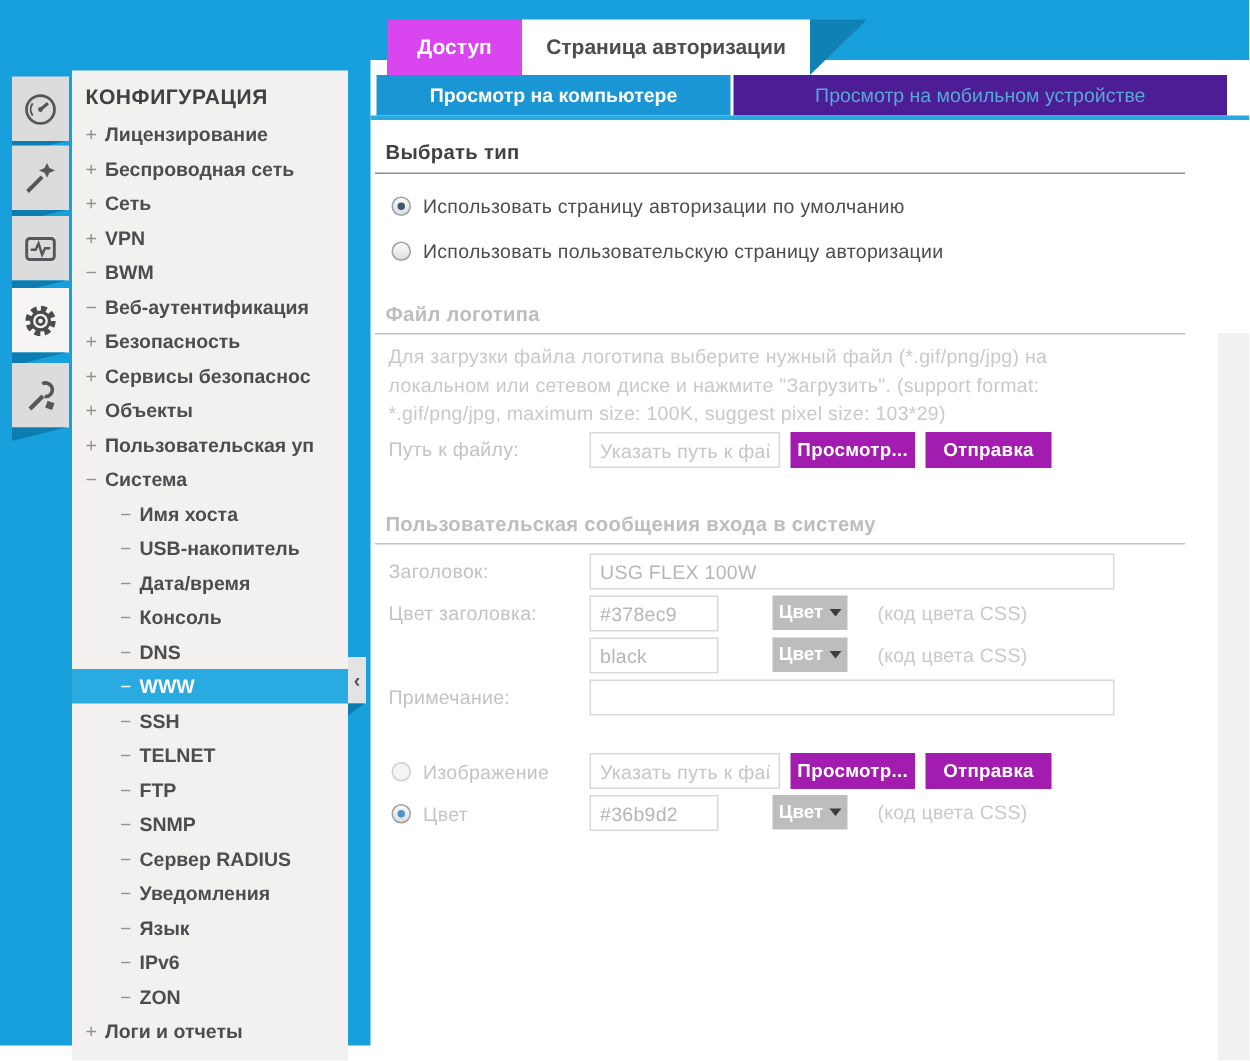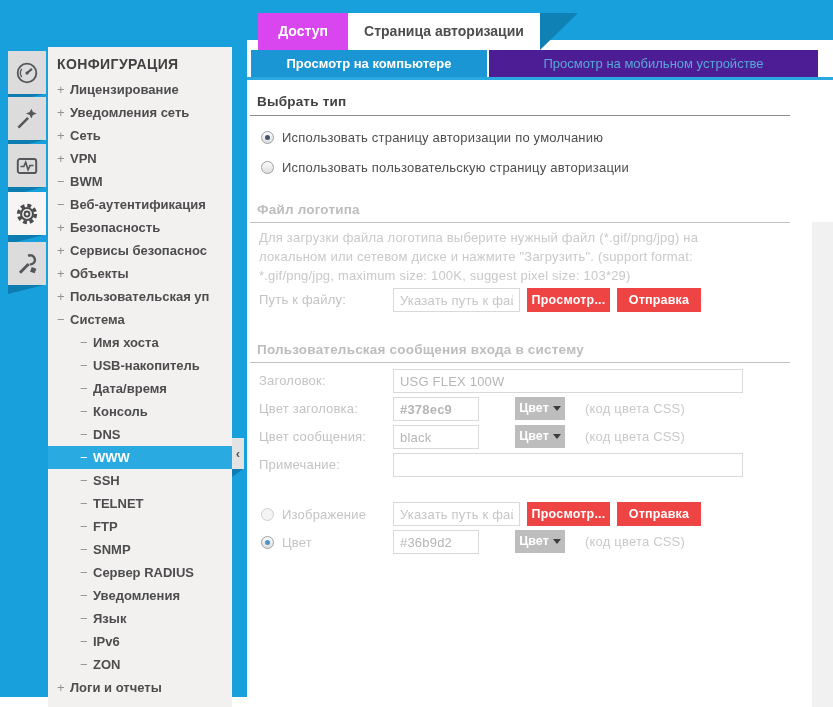--- a/index.html
+++ b/index.html
@@ -86,21 +86,21 @@
           color:#C9C9C9; letter-spacing:.2px; }
 
   .flabel { position:absolute; left:12px; font-size:13px; color:#C3C3C3;
             letter-spacing:.2px; line-height:24px; }
   .tin { position:absolute; height:24px; border:1px solid #D9D9D9; background:#fff;
          font-family:"Liberation Sans", sans-serif; font-size:13px; color:#B6B6B6;
          padding:0 6px; letter-spacing:.2px; }
   .tin::placeholder { color:#C6C6C6; }
 
   .gbtn { position:absolute; height:24px; line-height:24px; text-align:center;
-          background:#ef4444; color:#fff; font-size:12.5px; font-weight:bold;
+          background:#a21caf; color:#fff; font-size:12.5px; font-weight:bold;
           letter-spacing:.2px; overflow:hidden; cursor:default; }
   .cbtn { position:absolute; height:23px; line-height:23px; width:50px;
           background:#BDBDBD; color:#fff; font-size:12.5px; font-weight:bold;
           text-align:center; cursor:default; }
   .cbtn .dd { display:inline-block; width:0; height:0; margin-left:4px;
               border-left:4px solid transparent; border-right:4px solid transparent;
               border-top:5px solid #3C3C3C; vertical-align:middle; }
   .note { position:absolute; font-size:13px; color:#C9C9C9; line-height:24px;
           letter-spacing:.2px; }
 </style>
@@ -160,21 +160,21 @@
   <div class="abs menu">
     <div class="menu-title">КОНФИГУРАЦИЯ</div>
     <div>
 
     <div class="mi">
           <span class="pfx">+</span>
           <span class="lbl">Лицензирование</span>
         </div>
         <div class="mi">
           <span class="pfx">+</span>
-          <span class="lbl">Уведомления сеть</span>
+          <span class="lbl">Беспроводная сеть</span>
         </div>
         <div class="mi">
           <span class="pfx">+</span>
           <span class="lbl">Сеть</span>
         </div>
         <div class="mi">
           <span class="pfx">+</span>
           <span class="lbl">VPN</span>
         </div>
         <div class="mi">
@@ -315,27 +315,26 @@
     <div class="gbtn" style="top:208px; left:280px; width:83px">Просмотр...</div>
     <div class="gbtn" style="top:208px; left:370px; width:84px">Отправка</div>
 
     <div class="sec-h dis" style="top:262px">Пользовательская сообщения входа в систему</div>
     <div class="hr lite" style="top:282px"></div>
 
     <div class="flabel" style="top:289px">Заголовок:</div>
     <input class="tin" style="top: 289px; left: 146px; width: 350px;" disabled="" value="USG FLEX 100W">
 
     <div class="flabel" style="top:317px">Цвет заголовка:</div>
-    <input class="tin" style="top: 317px; left: 146px; width: 86px; font-weight: bold;" disabled="" value="#378ec9">
+    <input class="tin" style="top: 317px; left: 146px; width: 86px;" disabled="" value="#378ec9">
     <div class="cbtn" style="top:317px; left:268px">
       <span>Цвет</span><span class="dd"></span>
     </div>
     <div class="note" style="top:317px; left:338px">(код цвета CSS)</div>
 
-    <div class="flabel" style="top:345px">Цвет сообщения:</div>
     <input class="tin" style="top: 345px; left: 146px; width: 86px;" disabled="" value="black">
     <div class="cbtn" style="top:345px; left:268px">
       <span>Цвет</span><span class="dd"></span>
     </div>
     <div class="note" style="top:345px; left:338px">(код цвета CSS)</div>
 
     <div class="flabel" style="top:373px">Примечание:</div>
     <input class="tin" style="top: 373px; left: 146px; width: 350px;" disabled="" value="">
 
 

